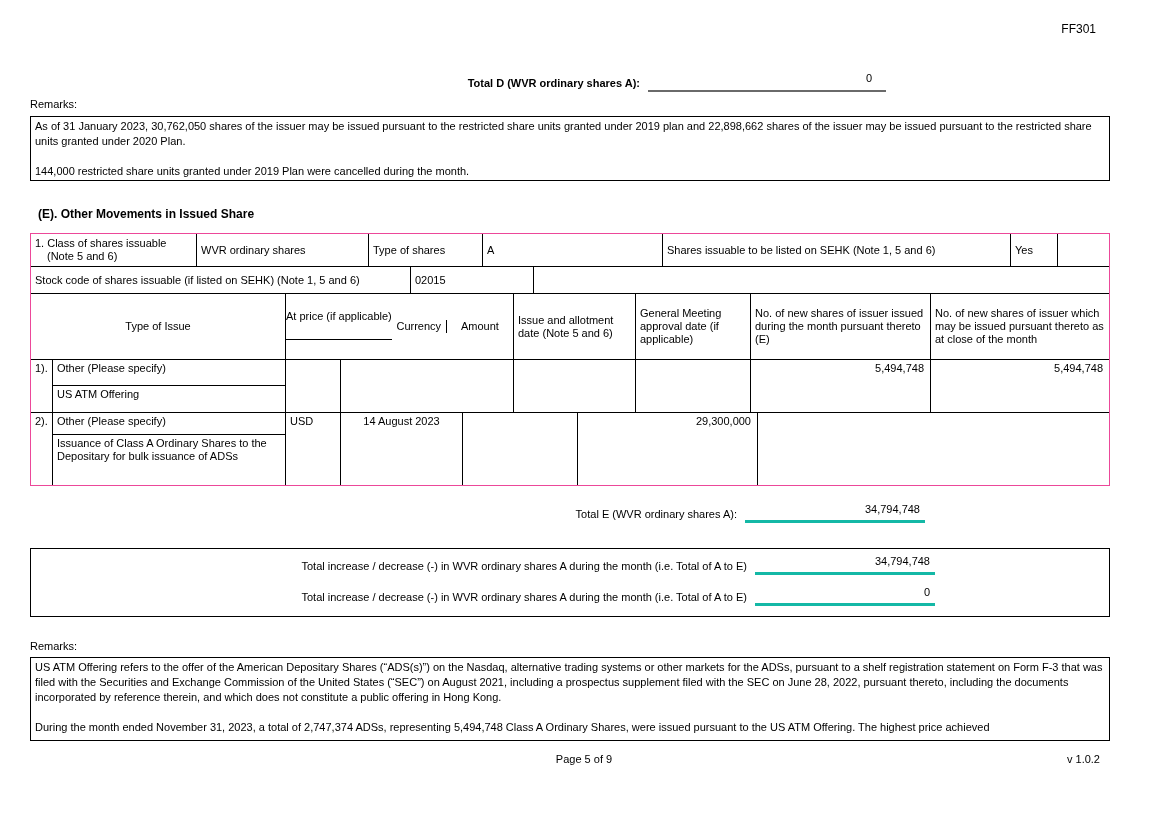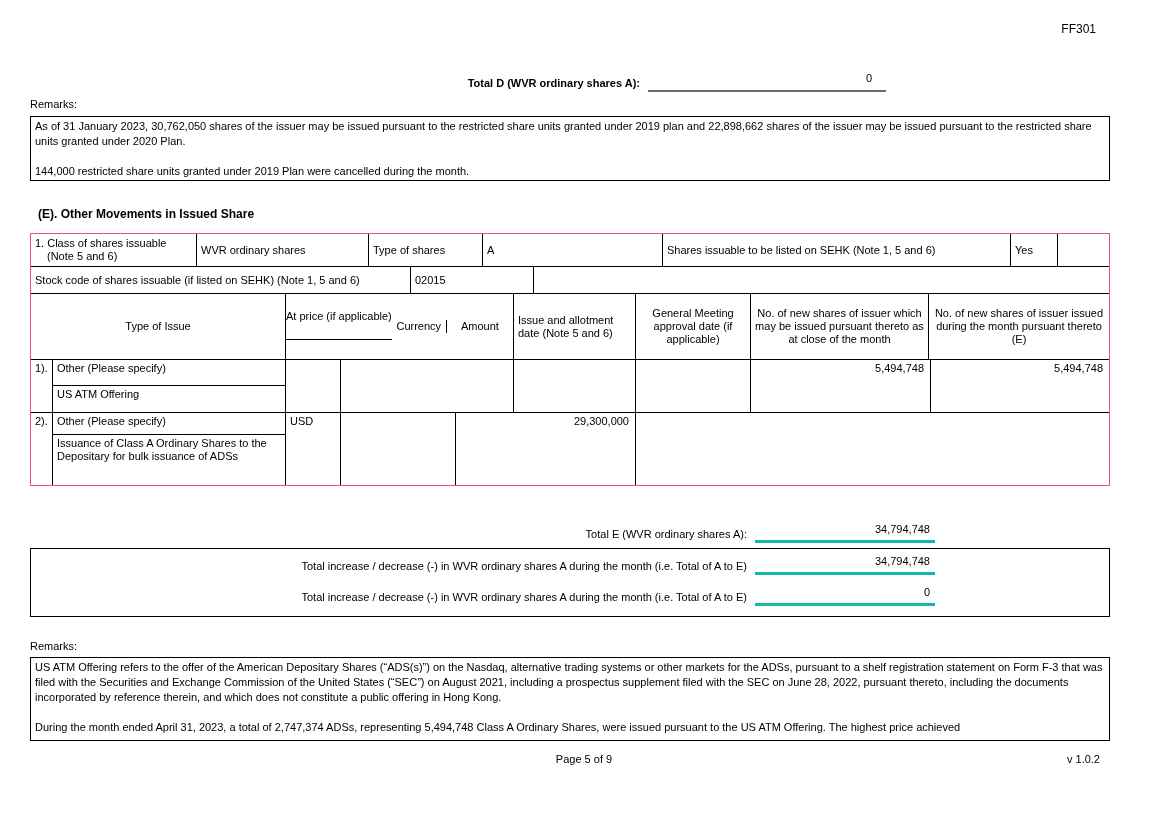--- a/index.html
+++ b/index.html
@@ -35,21 +35,21 @@
 
   .section-heading { top: 207px; left: 38px; font-size: 12px; font-weight: bold; }
 
   
   .doc-table { top: 233px; left: 30px; width: 1080px; border: 1px solid #ec4899; }
   .trow { display: flex; border-bottom: 1px solid #000; }
   .trow:last-child { border-bottom: none; }
   .tcell { border-right: 1px solid #000; padding: 2px 4px; line-height: 13px; overflow: hidden; }
   .tcell:last-child { border-right: none; }
   .vc { display: flex; align-items: center; }
-  .hc { justify-content: center; text-align: center; }
+  .hc { justify-content: center; }
   .top-right { text-align: right; padding-right: 6px; }
   .w166{width:166px} .w172{width:172px} .w114{width:114px} .w180f{width:180px}
   .w348{width:348px} .w47{width:47px} .w51{width:51px}
   .w380{width:380px} .w123{width:123px} .w575{width:575px}
   .w22{width:22px} .w233{width:233px} .w55{width:55px} .w173{width:173px}
   .w122{width:122px} .w115{width:115px} .w180{width:180px} .w178{width:178px}
   .w255{width:255px} .w228{width:228px}
   .indent2 { padding-left: 12px; }
 
   .atprice-cell { padding: 0; display: flex; flex-direction: row; }
@@ -64,21 +64,21 @@
   .desc-bottom { padding: 2px 4px; flex: 1; }
 
   .row1-h { height: 33px; }
   .row2-h { height: 27px; }
   .header-h { height: 66px; }
   .data1-h { height: 53px; }
   .data2-h { height: 72px; }
   .sub1a-h { height: 26px; }
   .sub2a-h { height: 22px; }
 
-  .total-e { top: 503px; left: 30px; width: 1080px; margin-top: 20px; }
+  .total-e { top: 503px; left: 20px; width: 1080px; }
   .total-e .total-label { width: 717px; }
   .total-e .value-field { width: 180px; margin-left: 8px; padding-right: 5px; }
 
   .totals-box { top: 548px; left: 30px; width: 1080px; height: 69px; border: 1px solid #000; padding-top: 4px; }
   .totals-box .total-line { margin-top: 2px; }
   .totals-box .total-line + .total-line { margin-top: 11px; }
   .totals-box .total-label { width: 716px; }
   .totals-box .value-field { width: 180px; margin-left: 8px; padding-right: 5px; }
 
   .remarks-label-2 { top: 640px; left: 30px; }
@@ -138,22 +138,22 @@
       <div class="tcell vc hc w255">Type of Issue</div>
       <div class="tcell atprice-cell w228">
         <div class="atprice-top">At price (if applicable)</div>
         <div class="atprice-sub">
           <div class="sub sub-currency">Currency</div>
           <div class="sub sub-amount">Amount</div>
         </div>
       </div>
       <div class="tcell vc w122">Issue and allotment date (Note 5 and 6)</div>
       <div class="tcell vc hc w115">General Meeting approval date (if applicable)</div>
+      <div class="tcell vc hc w180">No. of new shares of issuer issued during the month pursuant thereto (E)</div>
       <div class="tcell vc hc w178">No. of new shares of issuer which may be issued pursuant thereto as at close of the month</div>
-      <div class="tcell vc hc w180">No. of new shares of issuer issued during the month pursuant thereto (E)</div>
     </div>
 
     <div class="trow data1-h">
       <div class="tcell w22">1).</div>
       <div class="tcell desc-cell w233">
         <div class="desc-top sub1a-h">Other (Please specify)</div>
         <div class="desc-bottom">US ATM Offering</div>
       </div>
       <div class="tcell w55"></div>
       <div class="tcell top-right w173"></div>
@@ -163,20 +163,21 @@
       <div class="tcell top-right w178">5,494,748</div>
     </div>
 
     <div class="trow data2-h">
       <div class="tcell w22">2).</div>
       <div class="tcell desc-cell w233">
         <div class="desc-top sub2a-h">Other (Please specify)</div>
         <div class="desc-bottom">Issuance of Class A Ordinary Shares to the Depositary for bulk issuance of ADSs</div>
       </div>
       <div class="tcell w55">USD</div>
+      <div class="tcell w122" style="text-align:center">14 August 2023</div>
       <div class="tcell w115"></div>
       <div class="tcell top-right w180">29,300,000</div>
       <div class="tcell top-right w178"></div>
     </div>
   </div>
 
   <div class="abs total-line total-e">
     <div class="total-label">Total E (WVR ordinary shares A):</div>
     <div class="value-field">34,794,748</div>
   </div>
@@ -189,19 +190,19 @@
     <div class="total-line">
       <div class="total-label">Total increase / decrease (-) in WVR ordinary shares A during the month (i.e. Total of A to E)</div>
       <div class="value-field">0</div>
     </div>
   </div>
 
   <div class="abs remarks-label-2">Remarks:</div>
   <div class="abs remarks-box-2">
     <div>US ATM Offering refers to the offer of the American Depositary Shares (“ADS(s)”) on the Nasdaq, alternative trading systems or other markets for the ADSs, pursuant to a shelf registration statement on Form F-3 that was filed with the Securities and Exchange Commission of the United States (“SEC”) on August 2021, including a prospectus supplement filed with the SEC on June 28, 2022, pursuant thereto, including the documents incorporated by reference therein, and which does not constitute a public offering in Hong Kong.</div>
     <div class="spacer-line"></div>
-    <div>During the month ended April 31, 2023, a total of 2,747,374 ADSs, representing 5,494,748 Class A Ordinary Shares, were issued pursuant to the US ATM Offering. The highest price achieved</div>
+    <div>During the month ended November 31, 2023, a total of 2,747,374 ADSs, representing 5,494,748 Class A Ordinary Shares, were issued pursuant to the US ATM Offering. The highest price achieved</div>
   </div>
 
   <div class="abs footer-page">Page 5 of 9</div>
   <div class="abs footer-version">v 1.0.2</div>
 
 </div>
 
 </body></html>

